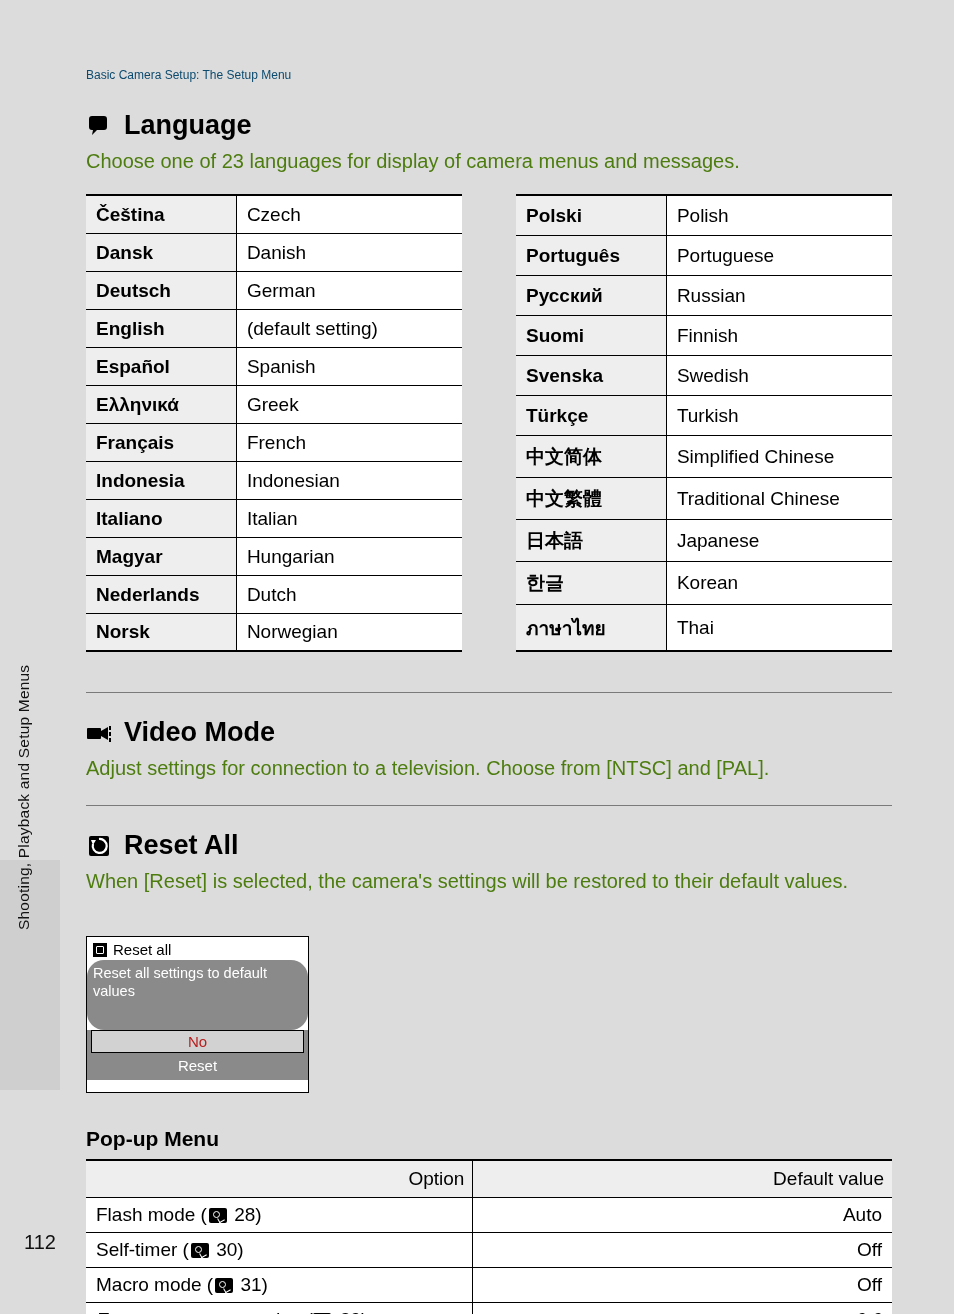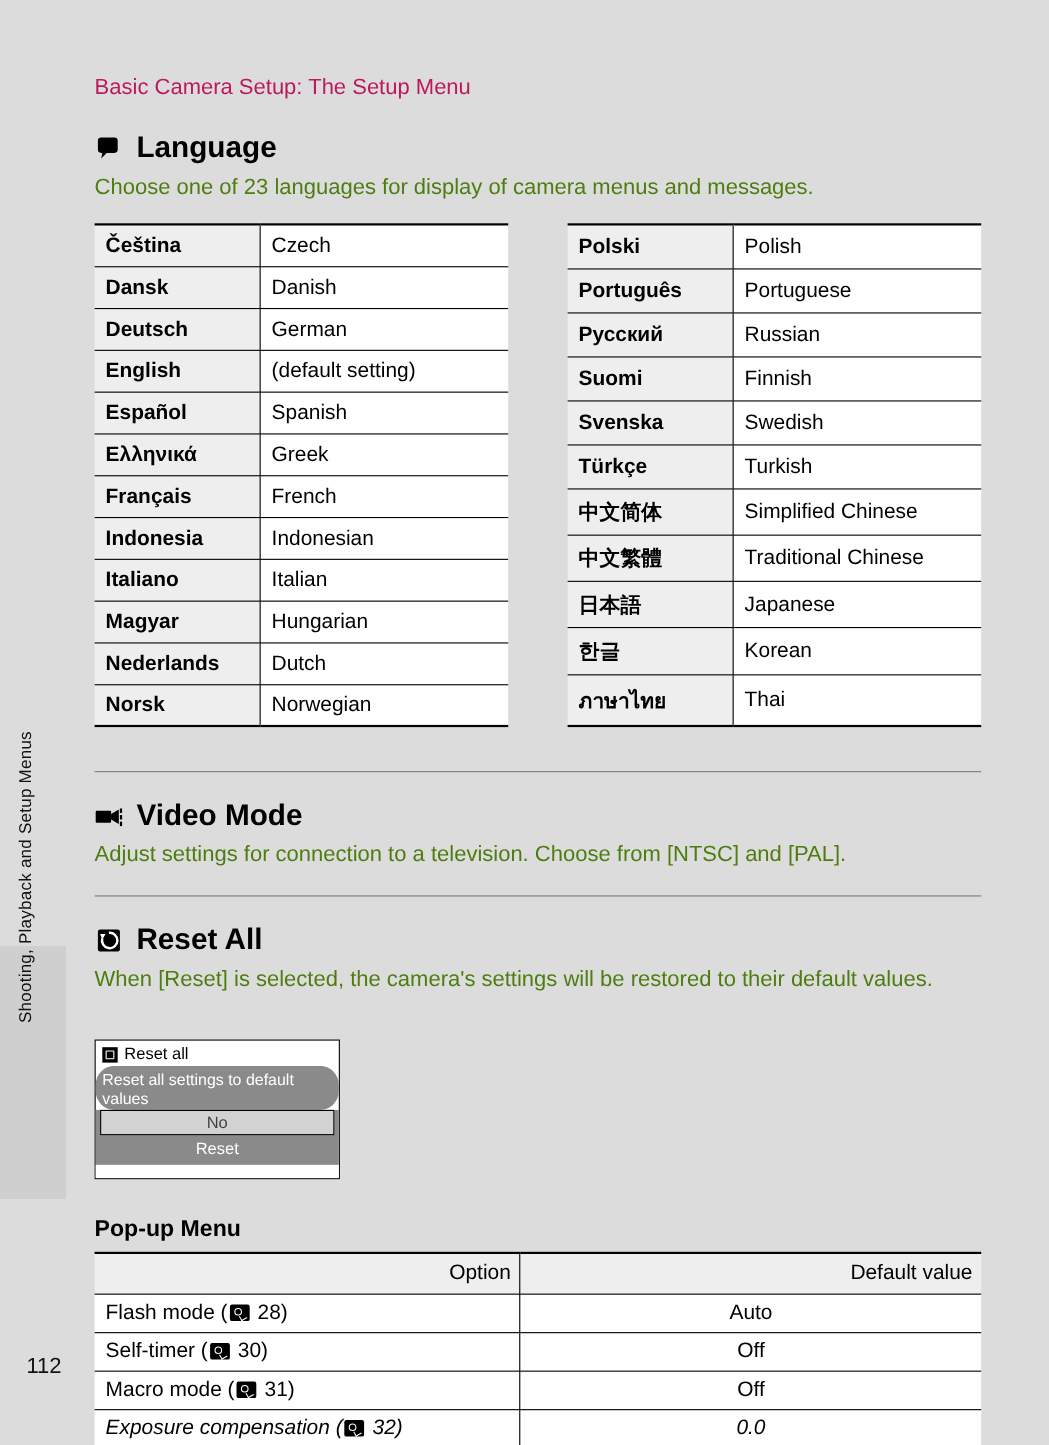--- a/index.html
+++ b/index.html
@@ -8,23 +8,23 @@
     background: #dcdcdc;
     font-family: "Myriad Pro", "Segoe UI", "Helvetica Neue", Arial, sans-serif;
     color: #000;
     position: relative;
   }
   .page {
     position: absolute;
     left: 60px; right: 60px; top: 0; bottom: 0;
   }
   .chapter {
-    font-size: 20px;
+    font-size: 12px;
     padding: 68px 0 28px 26px;
-    color: #be185d;
+    color: #0c4a6e;
   }
   .side-tab-bg {
     position: absolute;
     left: -60px;
     top: 860px;
     width: 60px;
     height: 230px;
     background: #cfcfcf;
   }
   .side-text {
@@ -129,34 +129,34 @@
   }
   .lcd-title .sq {
     width: 14px; height: 14px; background:#000;
     display:inline-flex;align-items:center;justify-content:center;
   }
   .lcd-title .sq::after{content:"";width:6px;height:6px;border:1.5px solid #fff;border-radius:1px;}
   .lcd-msg {
     background: #8a8a8a;
     color: #fff;
     font-size: 14.5px;
-    padding: 4px 6px 0 6px;
+    padding: 4px 6px 30px 6px;
     line-height: 1.25;
     border-radius: 17px;
   }
   .lcd-opts { background:#8a8a8a; padding:0 0 2px 0;}
   .lcd-opt {
     text-align: center;
     font-size: 15px;
     padding: 2px 0;
     margin: 0 6px 2px 6px;
   }
   .lcd-opt.sel {
     background: #d2d2d2;
-    color: #404040;
+    color: #b91c1c;
     border: 1.5px solid #000;
     margin: 0 4px 2px 4px;
   }
   .lcd-opt.unsel {
     color: #fff;
   }
   .lcd-footer { height: 12px; background:#fff;}
   .popup-h {
     font-weight: 700;
     font-size: 21px;
@@ -176,21 +176,21 @@
     background: #eee;
   }
   table.popup th:first-child { border-right:1px solid #000; width:48%; }
   table.popup td {
     font-size: 19px;
     padding: 6px 10px;
     border-bottom: 1px solid #000;
     background: #ffffff;
   }
   table.popup td.opt { border-right:1px solid #000; }
-  table.popup td.val { text-align: center; }
+  table.popup td.val { text-align: right; }
   table.popup tr:last-child td { border-bottom: 2px solid #000; font-style: italic; }
   .ref-ic {
     display:inline-flex;width:18px;height:15px;background:#000;border-radius:2px;
     vertical-align:-2px;position:relative;margin:0 2px;
   }
   .ref-ic::before{content:"";position:absolute;left:4px;top:3px;width:5px;height:5px;border:1.5px solid #fff;border-radius:50%;}
   .ref-ic::after{content:"";position:absolute;left:9px;top:9px;width:5px;height:4px;border-left:1.5px solid #fff;border-bottom:1.5px solid #fff;transform:rotate(-30deg);}
   svg { display:block; }
 </style>
 </head>

